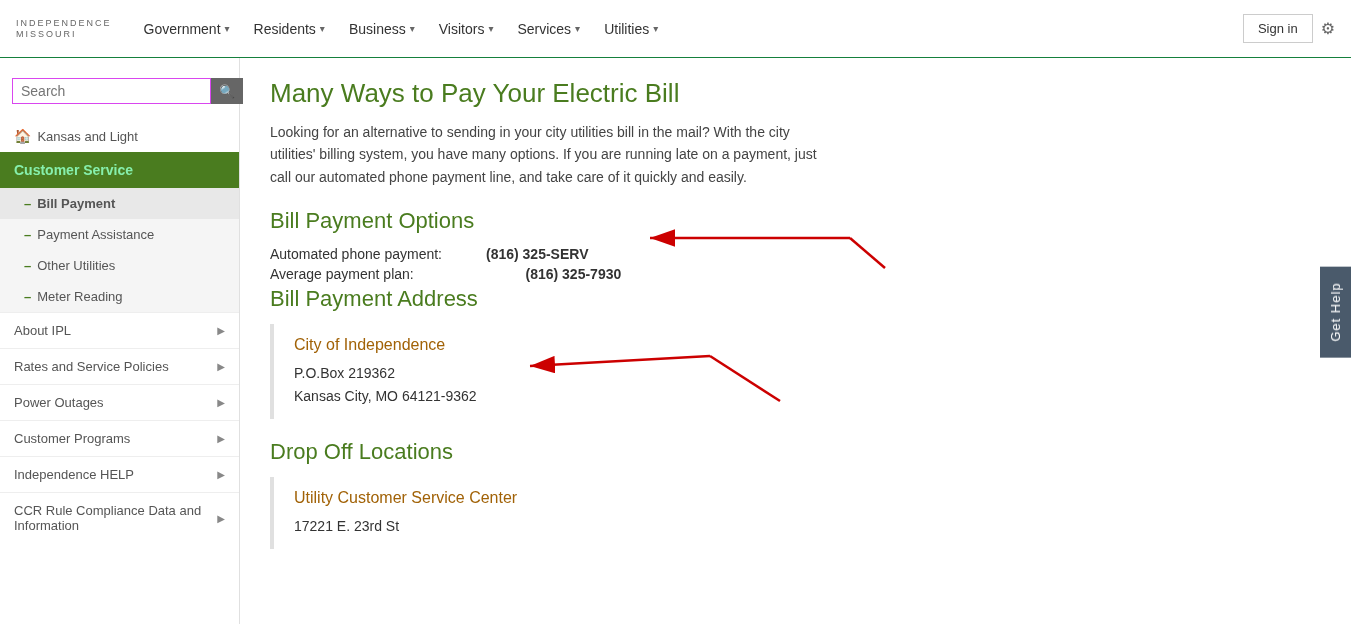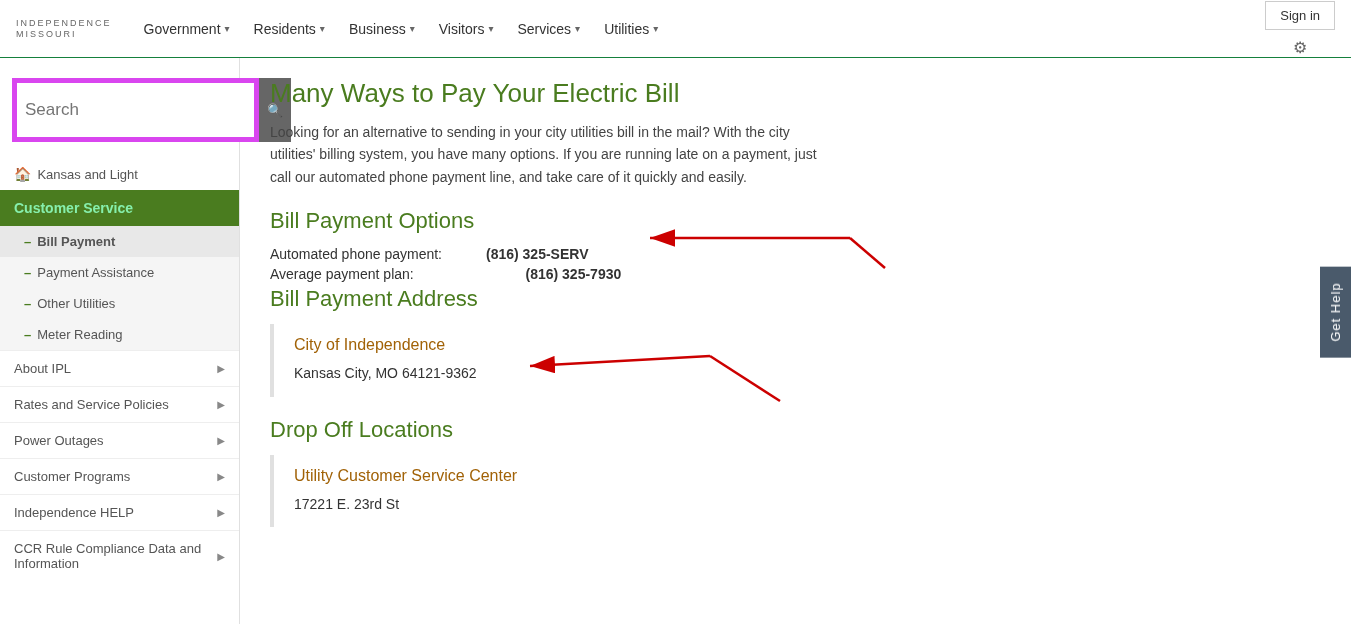--- a/index.html
+++ b/index.html
@@ -54,21 +54,20 @@
     .nav-item .arrow {
       font-size: 10px;
       margin-left: 4px;
       color: #666;
     }
     .nav-right {
       display: flex;
       align-items: center;
       gap: 8px;
       margin-left: auto;
-      flex-direction: column;
     }
     .sign-in-btn {
       border: 1px solid #ccc;
       padding: 6px 14px;
       background: #fff;
       cursor: pointer;
       font-size: 13px;
       color: #333;
     }
     .gear-icon {
@@ -91,23 +90,23 @@
       padding: 12px 0;
       background: #fff;
     }
     .search-area {
       display: flex;
       padding: 8px 12px;
       margin-bottom: 8px;
     }
     .search-input {
       flex: 1;
-      border: 5px solid #d946ef;
-      padding: 17px 8px;
-      font-size: 17px;
+      border: 1px solid #d946ef;
+      padding: 4px 8px;
+      font-size: 14px;
       outline: none;
     }
     .search-btn {
       background: #666;
       border: none;
       color: #fff;
       padding: 5px 8px;
       cursor: pointer;
       font-size: 13px;
     }
@@ -374,20 +373,21 @@
         <line x1="260" y1="40" x2="60" y2="40" stroke="#cc0000" stroke-width="2.5" marker-end="url(#arrowhead1)"></line>
         <line x1="260" y1="40" x2="295" y2="70" stroke="#cc0000" stroke-width="2.5"></line>
       </svg>
 
     </div>
 
     <div class="content-section" style="position:relative;">
       <h2 class="section-title">Bill Payment Address</h2>
       <div class="address-box">
         <div class="address-name">City of Independence</div>
+        <div class="address-text" style="position:relative;">P.O.Box 219362</div>
         <div class="address-text">Kansas City, MO 64121-9362</div>
       </div>
 
       <svg style="position:absolute; top:50px; left:200px; pointer-events:none;" width="320" height="80">
         <defs>
           <marker id="arrowhead2" markerWidth="10" markerHeight="7" refX="10" refY="3.5" orient="auto">
             <polygon points="0 0, 10 3.5, 0 7" fill="#cc0000"></polygon>
           </marker>
         </defs>
         <line x1="240" y1="20" x2="60" y2="30" stroke="#cc0000" stroke-width="2.5" marker-end="url(#arrowhead2)"></line>

